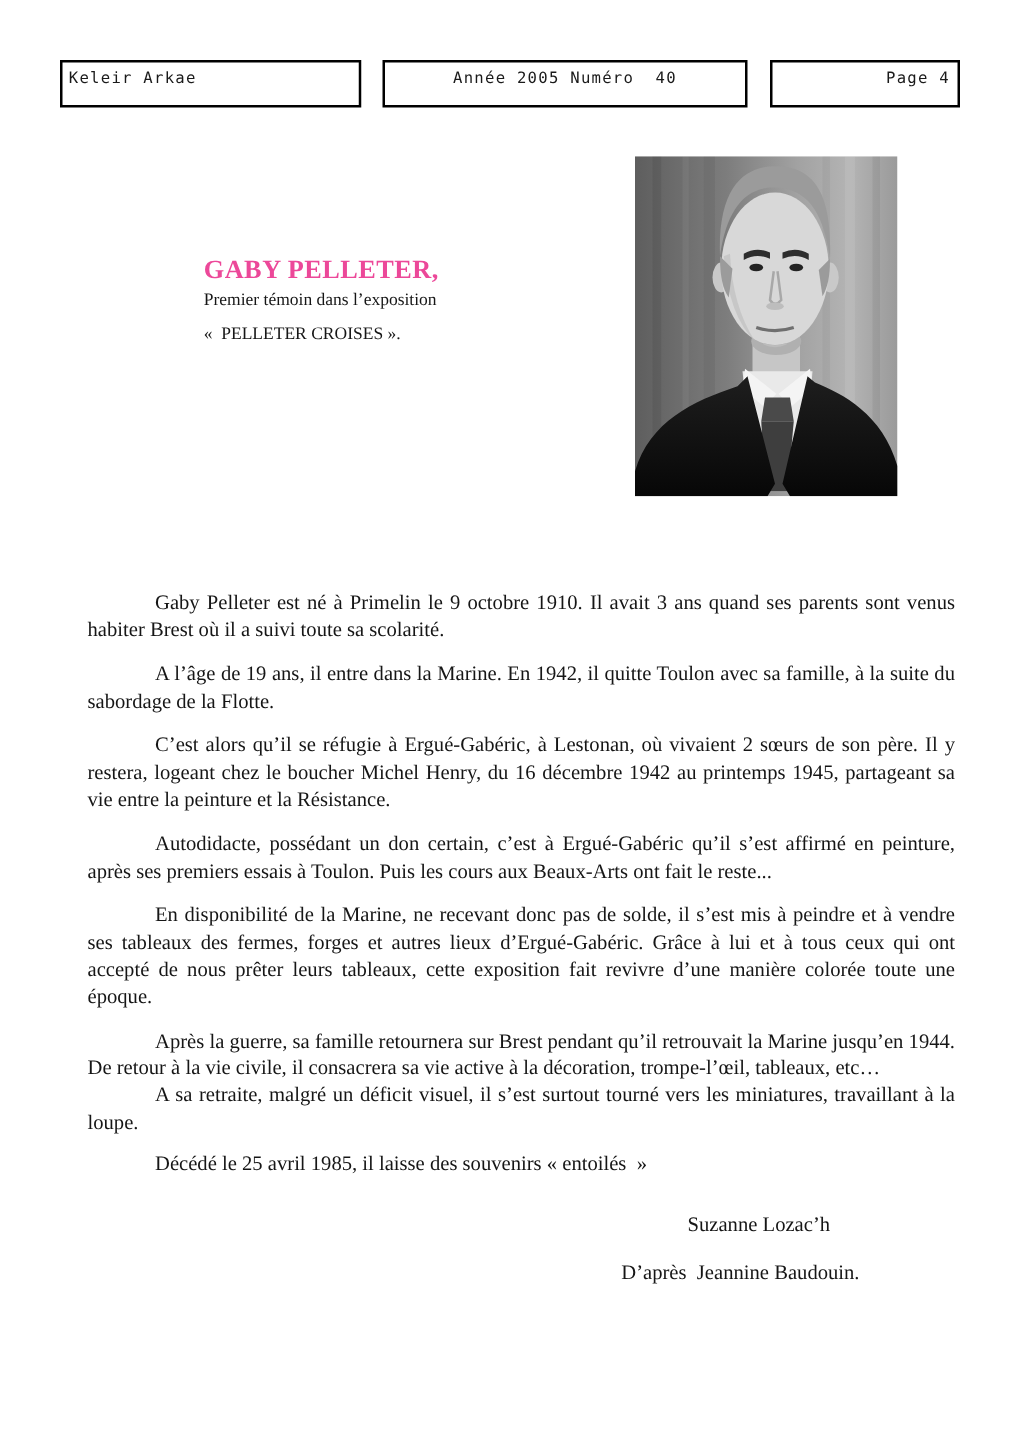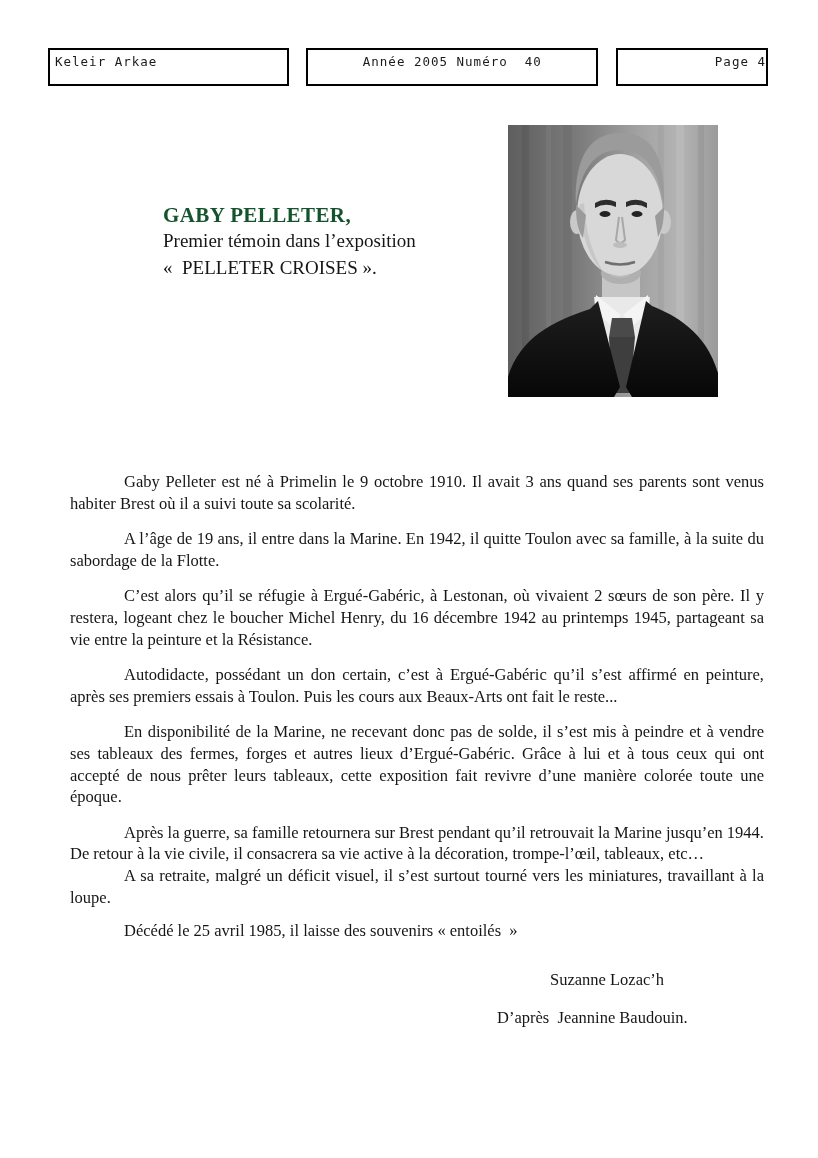--- a/index.html
+++ b/index.html
@@ -27,34 +27,34 @@
     border: 2px solid #000000;
     height: 38px;
     font-family: "DejaVu Sans Mono", "Liberation Mono", monospace;
     font-size: 12.5px;
     letter-spacing: 1px;
     color: #1a1a1a;
     padding-top: 4px;
   }
   .hcell-left   { width: 270px; padding-left: 5px; text-align: left; }
   .hcell-center { width: 327px; margin-left: 4px; text-align: center; }
-  .hcell-right  { width: 170px; margin-left: 5px; text-align: right; }
+  .hcell-right  { width: 170px; margin-left: 5px; text-align: right; padding-right: 6px; }
 
   
   .title-block { position: absolute; left: 163px; top: 202px; width: 330px; }
   .article-title {
     margin: 0;
     font-size: 21px;
     font-weight: bold;
     letter-spacing: 0.4px;
     line-height: 26px;
-    color: #14532d;
+    color: #ec4899;
   }
   .subtitle {
-    font-size: 19px;
+    font-size: 14px;
     line-height: 26.5px;
     color: #161616;
   }
 
   
   .photo {
     position: absolute;
     left: 508px; top: 125px;
     width: 210px; height: 272px;
     line-height: 0;

